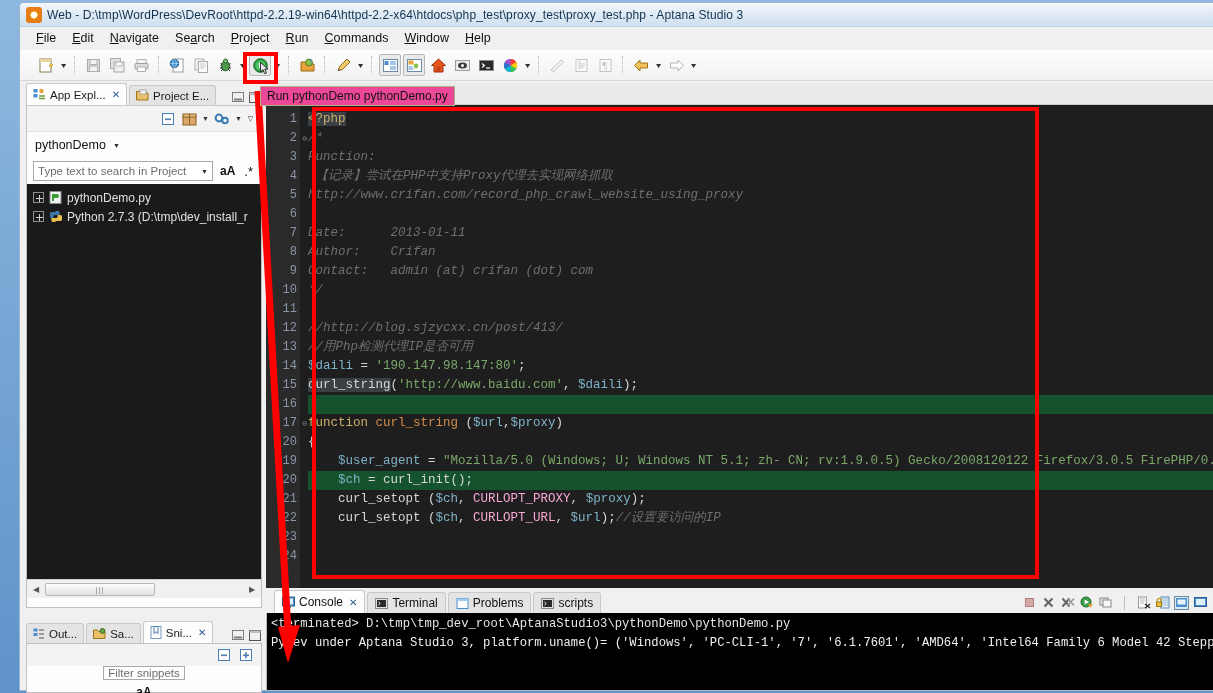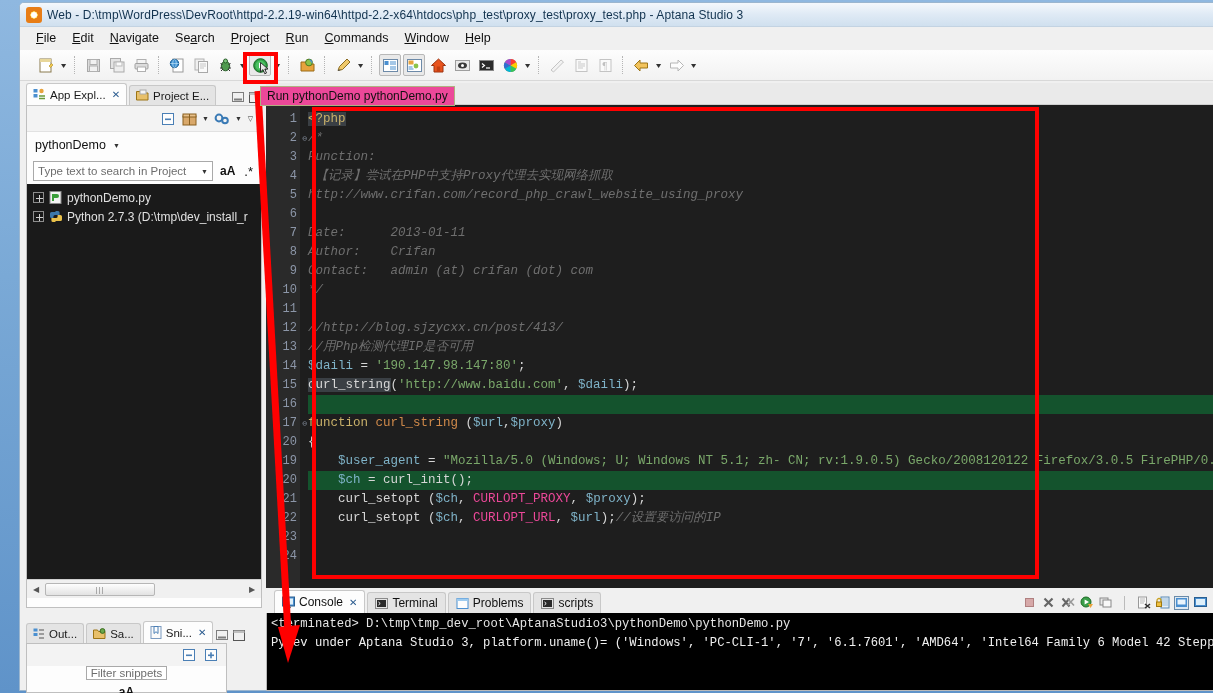--- a/index.html
+++ b/index.html
@@ -158,21 +158,21 @@
     height: 13px; width: 110px; margin-left: 2px;
     background: linear-gradient(180deg,#fefefe,#e2e2e2);
     border: 1px solid #b6b6b6; border-radius: 2px;
     display:flex; align-items:center; justify-content:center;
     font-size:8px; color:#888; letter-spacing:1px;
   }
   .hs-right { margin-left:auto; }
 
   
   .left-bottom {
-    position: absolute; left: 6px; top: 618px; width: 201px; height: 72px;
+    position: absolute; left: 6px; top: 618px; width: 236px; height: 72px;
   }
   .lb-body {
     border: 1px solid #bfbfbf; background:#fdfdfd; height: 50px;
   }
   .lb-toolbar {
     height: 22px; display:flex; align-items:center; justify-content:flex-end; gap:4px;
     padding-right:6px; background:#f3f3f3;
   }
   .filter-row {
     display:flex; align-items:center; height: 24px; padding: 0 6px; gap: 5px; flex-direction: column;
@@ -210,21 +210,21 @@
     font-family: "Liberation Mono", monospace; font-size: 12.5px;
     color: #d6d6d6; overflow: hidden; position: relative;
   }
   .code .line { height: 19px; line-height: 19px; white-space: pre; }
   .code .line.hl { background: #14532d; }
   .cmt { color: #6f6f6f; font-style: italic; }
   .kw  { color: #c9b16a; }
   .fn  { color: #d08a4a; }
   .var { color: #7fb3c8; }
   .str { color: #7aa86a; }
-  .const { color: #ec4899; }
+  .const { color: #f9a8d4; }
   .punct { color: #d6d6d6; }
   .sel { background: #3a3f44; text-align: right; }
   .editor-vscroll {
     position:absolute; right:0; top:0; width:13px; height:100%;
     background:#252525;
   }
   .editor-vthumb {
     position:absolute; right:1px; top:2px; width:11px; height:250px;
     background:#4a4a4a; border-radius:2px;
   }

